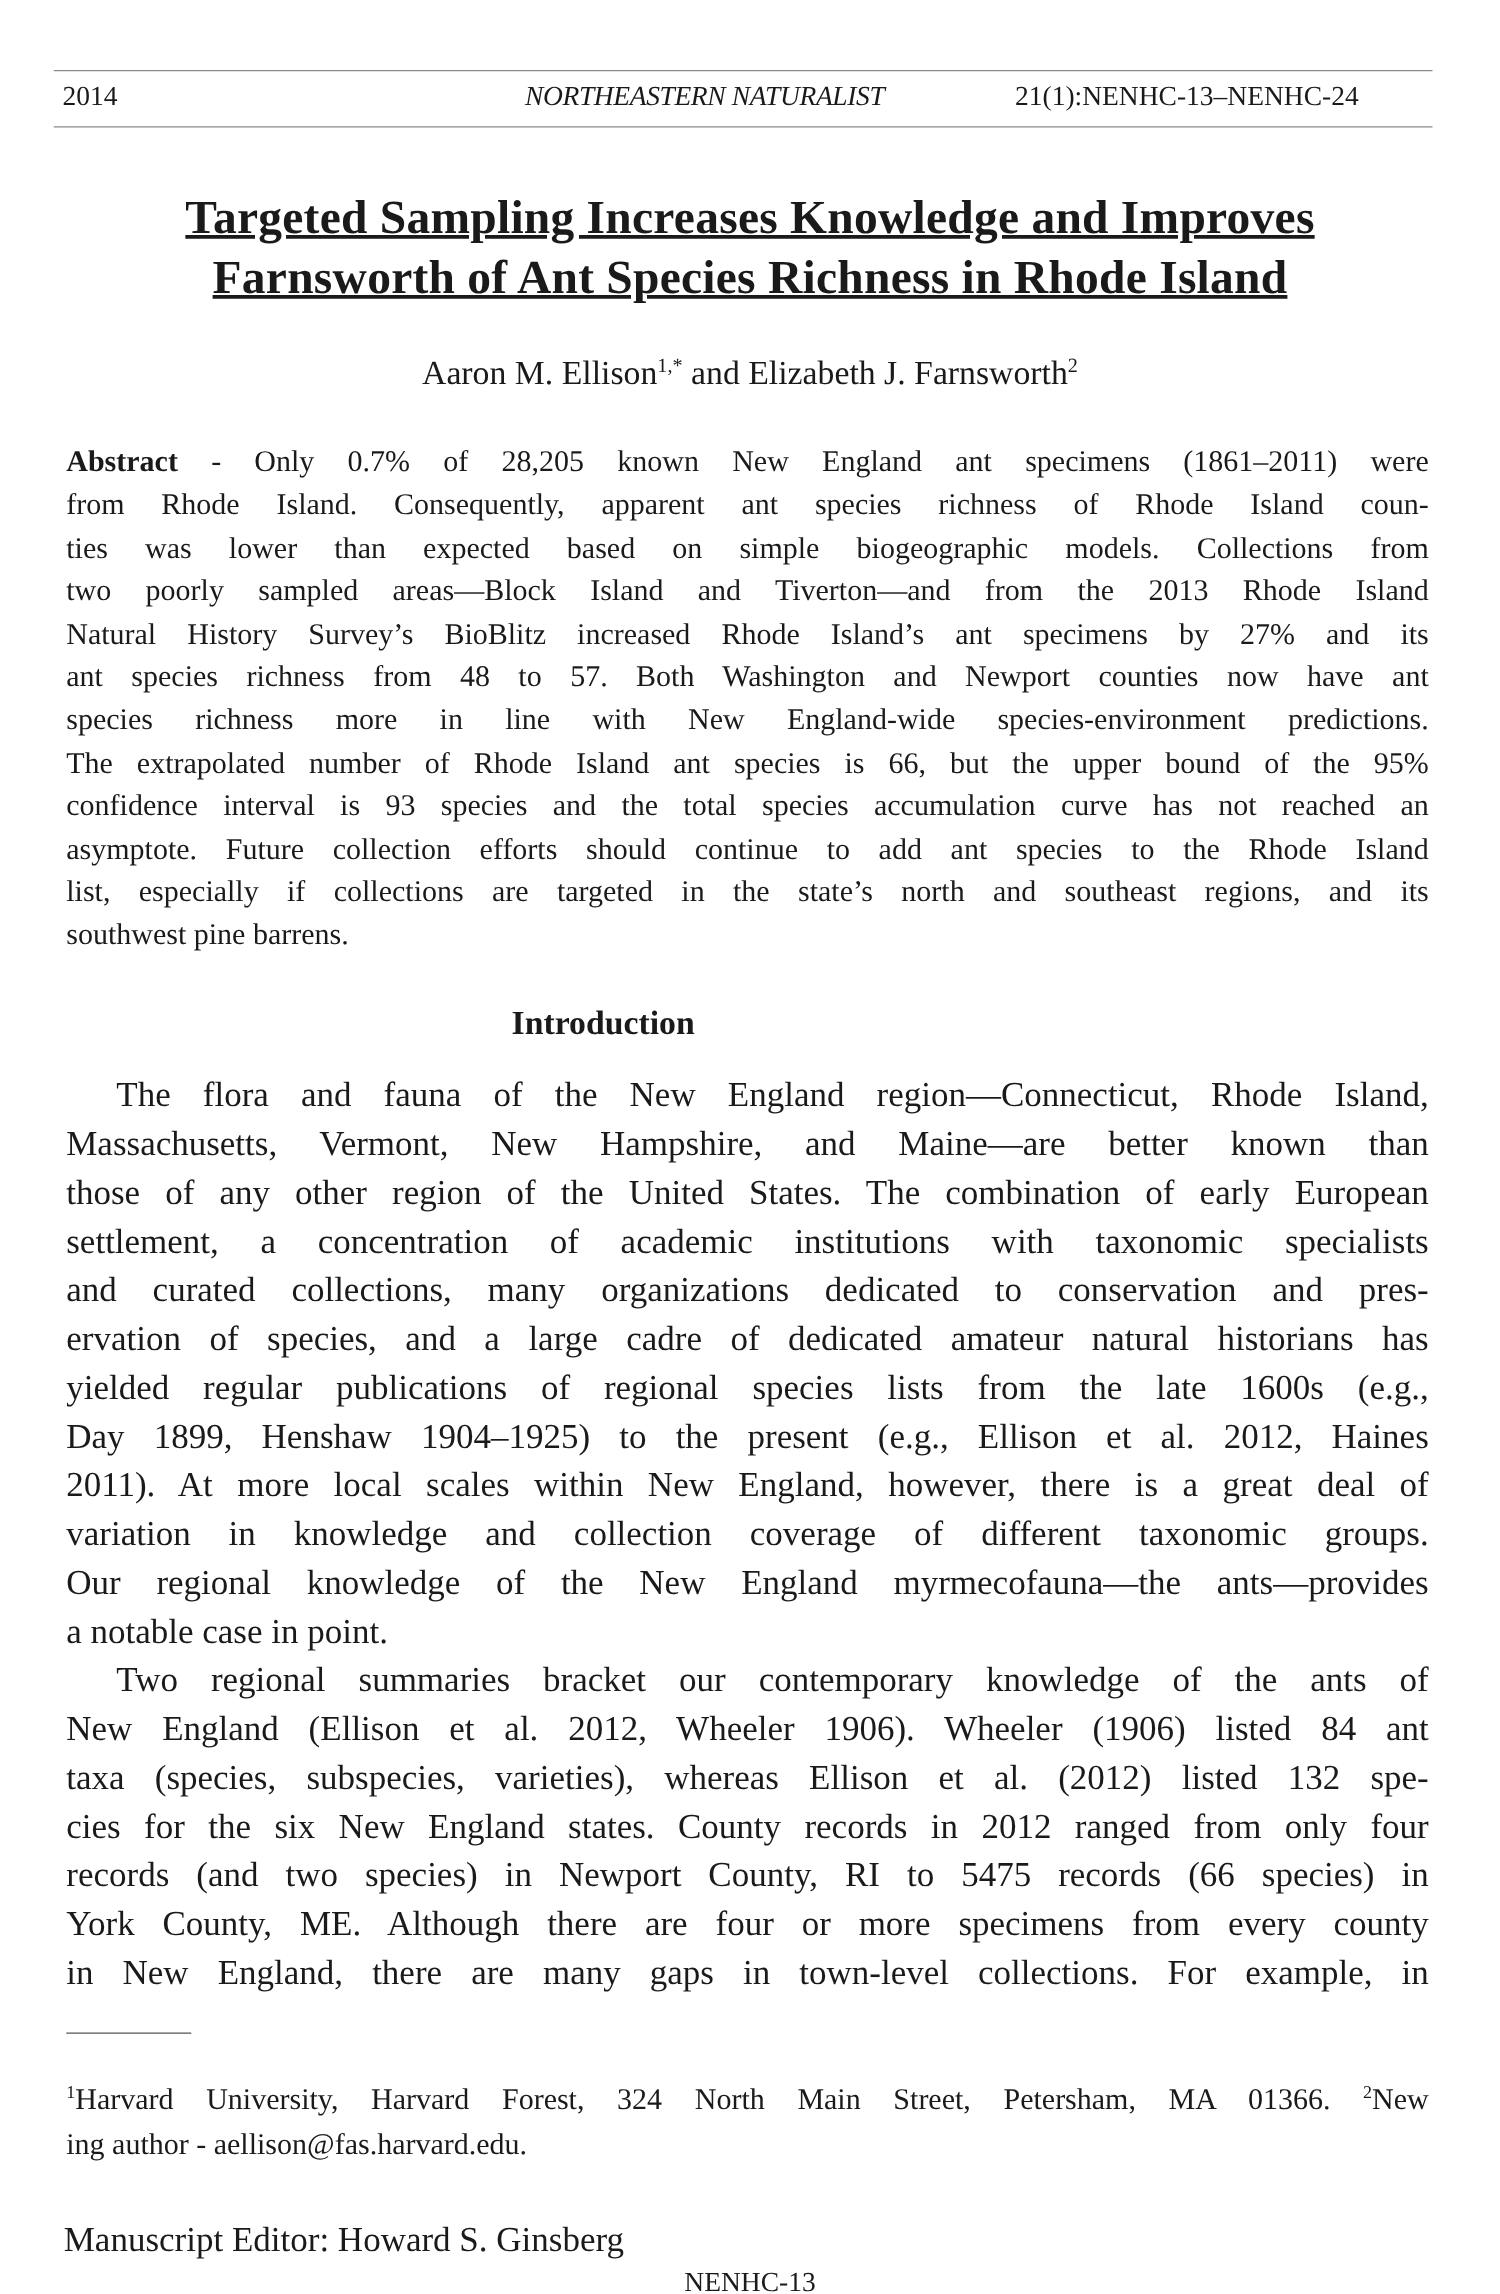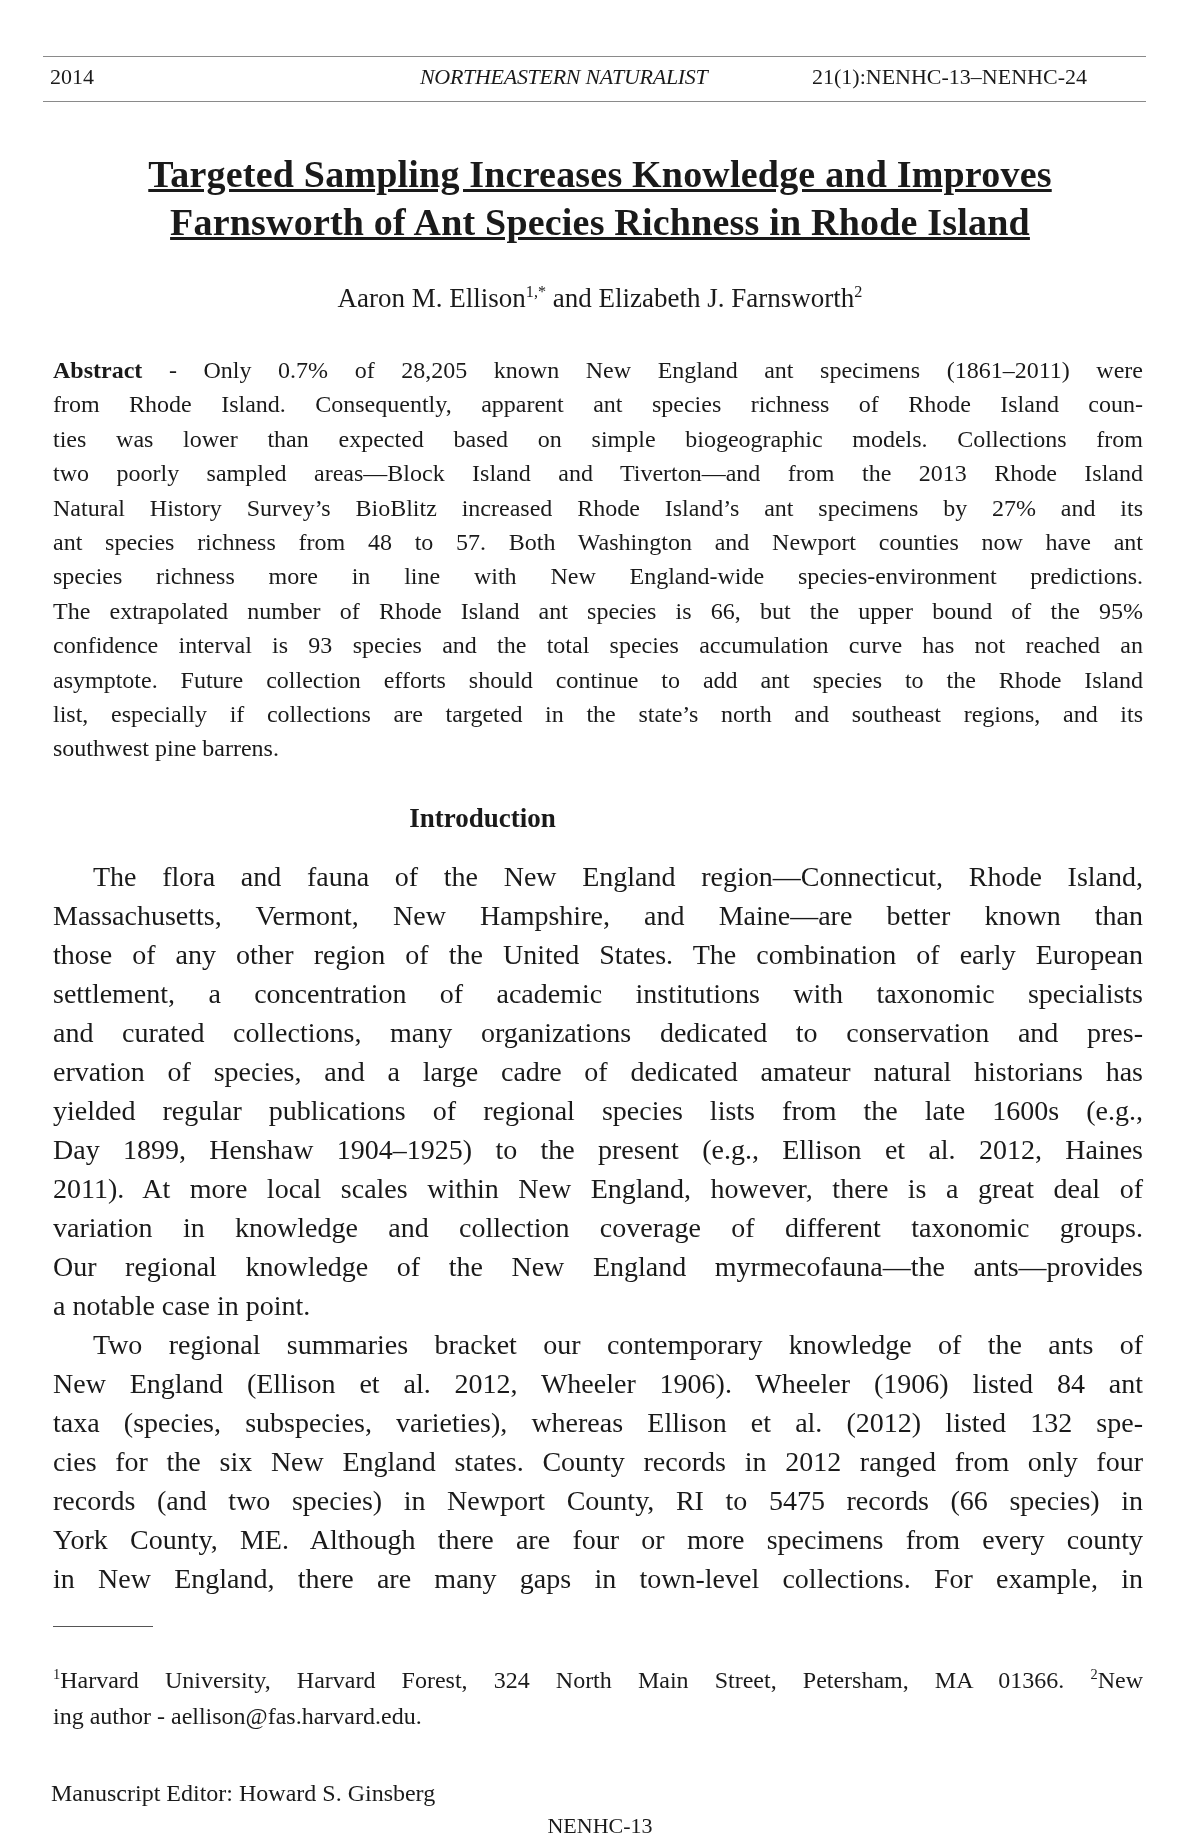--- a/index.html
+++ b/index.html
@@ -20,21 +20,21 @@
   .line.last { text-align-last: left; }
   .abs { font-size: 24px; line-height: 34.4px; top: 353px; }
   .intro-h { position: absolute; left: 0; width: 965px; text-align: center; top: 802px;
              font-size: 27px; font-weight: bold; line-height: 32px; }
   .body { font-size: 28px; line-height: 39px; }
   .indent { text-indent: 40px; }
   .p1 { top: 857px; }
   .p2 { top: 1325px; }
   .fn-rule { position: absolute; left: 53px; top: 1626px; width: 100px; height: 1px; background: #555; }
   .fn { font-size: 24px; line-height: 36px; top: 1646px; margin-top: 16px; }
-  .editor { position: absolute; left: 51px; top: 1778px; font-size: 24px; line-height: 30px; text-align: right; }
+  .editor { position: absolute; left: 51px; top: 1778px; font-size: 28px; line-height: 30px; text-align: right; }
   .pagenum { position: absolute; left: 0; width: 1200px; text-align: center; top: 1815px;
              font-size: 22px; line-height: 22px; }
 </style>
 </head>
 <body>
 
 <div class="rule" style="top:56px;"></div>
 <div class="hdr hdr-year">2014</div>
 <div class="hdr hdr-journal">NORTHEASTERN NATURALIST</div>
 <div class="hdr hdr-pages">21(1):NENHC-13–NENHC-24</div>

